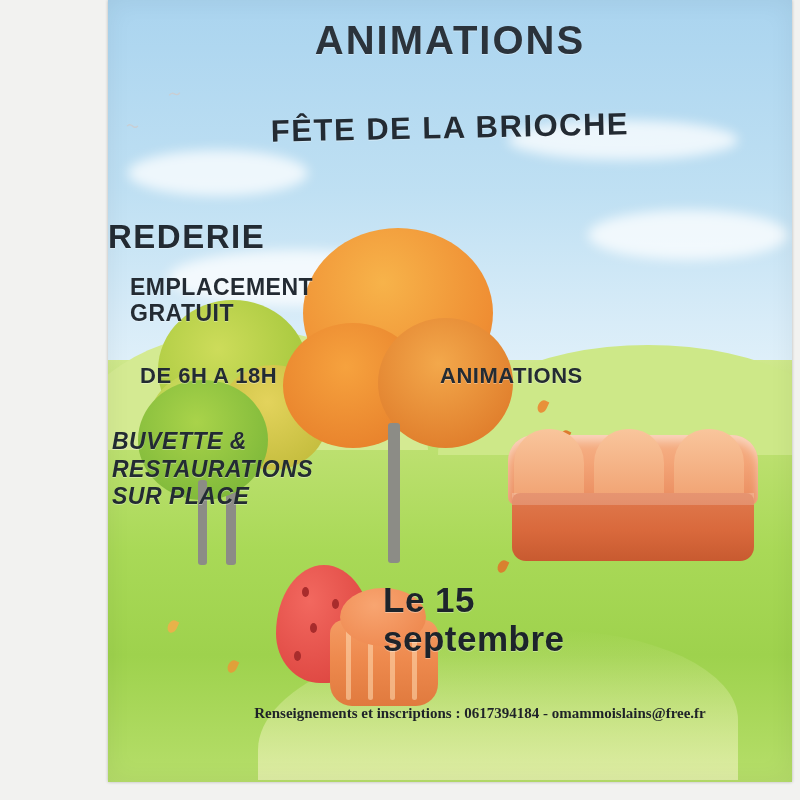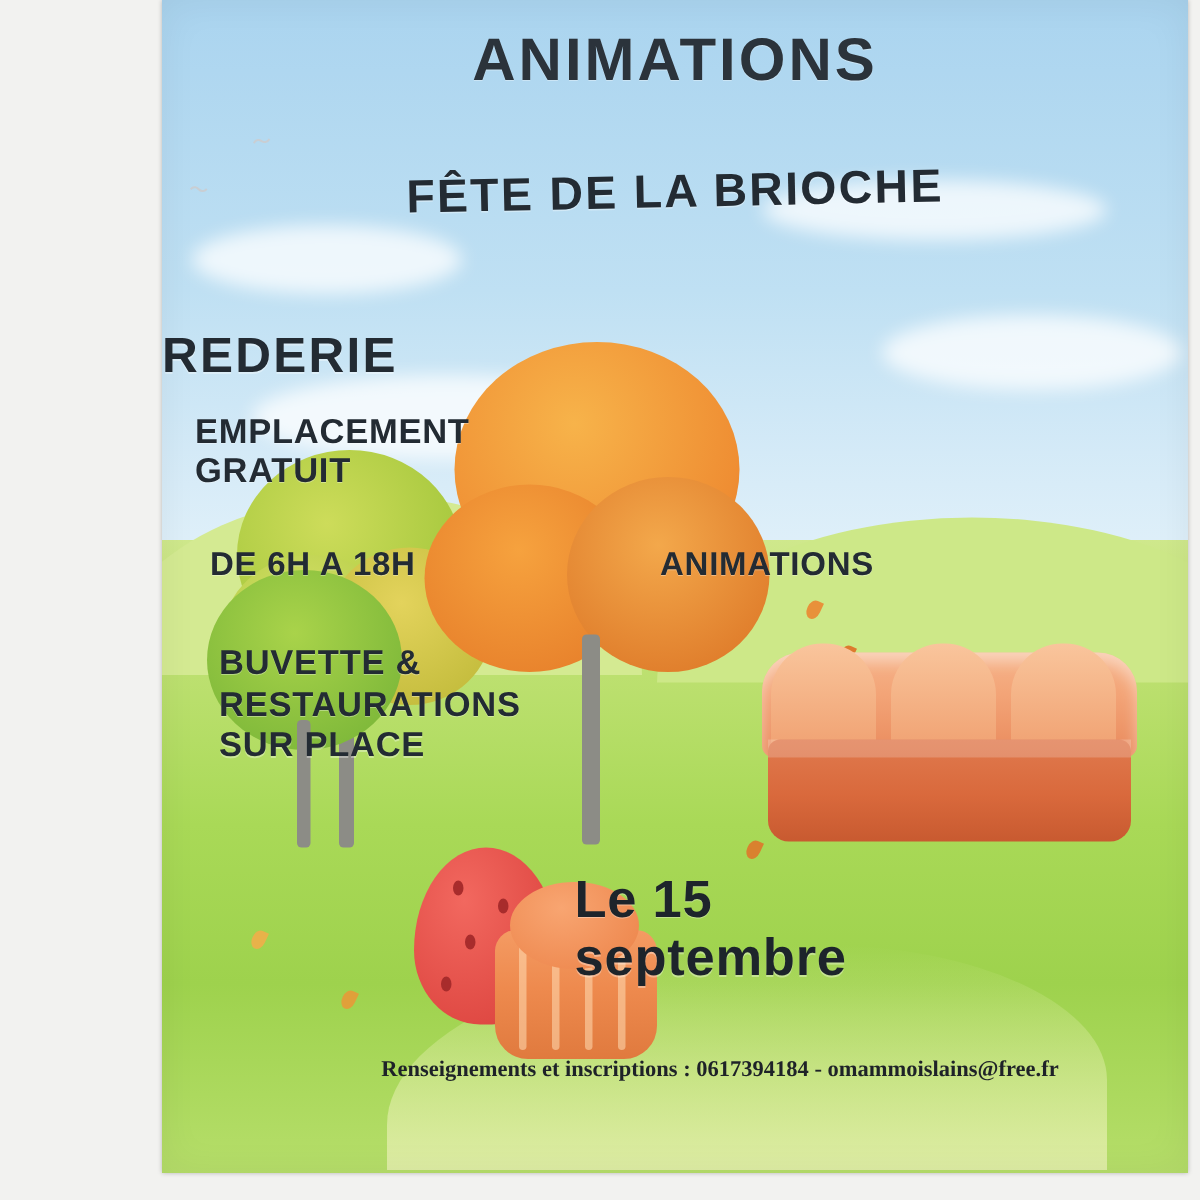--- a/index.html
+++ b/index.html
@@ -224,23 +224,24 @@
   #left-emplacement {
     left: 22px; top: 275px;
     font-size: 23px;
     line-height: 1.12;
   }
   #left-hours {
     left: 32px; top: 363px;
     font-size: 22px;
   }
   #left-buvette {
-    left: 38px; top: 428px;
+    left: 4px; top: 428px;
     font-size: 23px;
     line-height: 1.2;
+    font-style: italic;
   }
 
   #right-concours {
     left: 322px; top: 265px;
     font-size: 22px;
     line-height: 1.15;
   }
   #right-animations {
     left: 332px; top: 363px;
     font-size: 22px;

